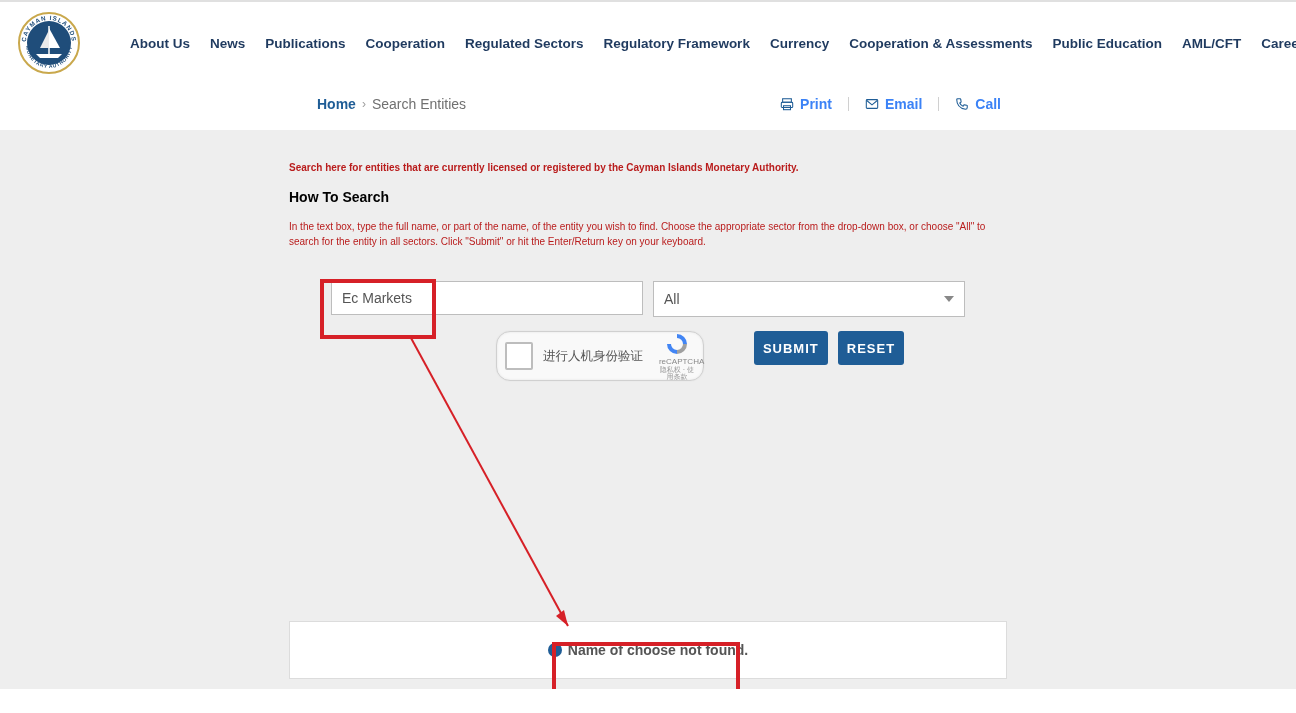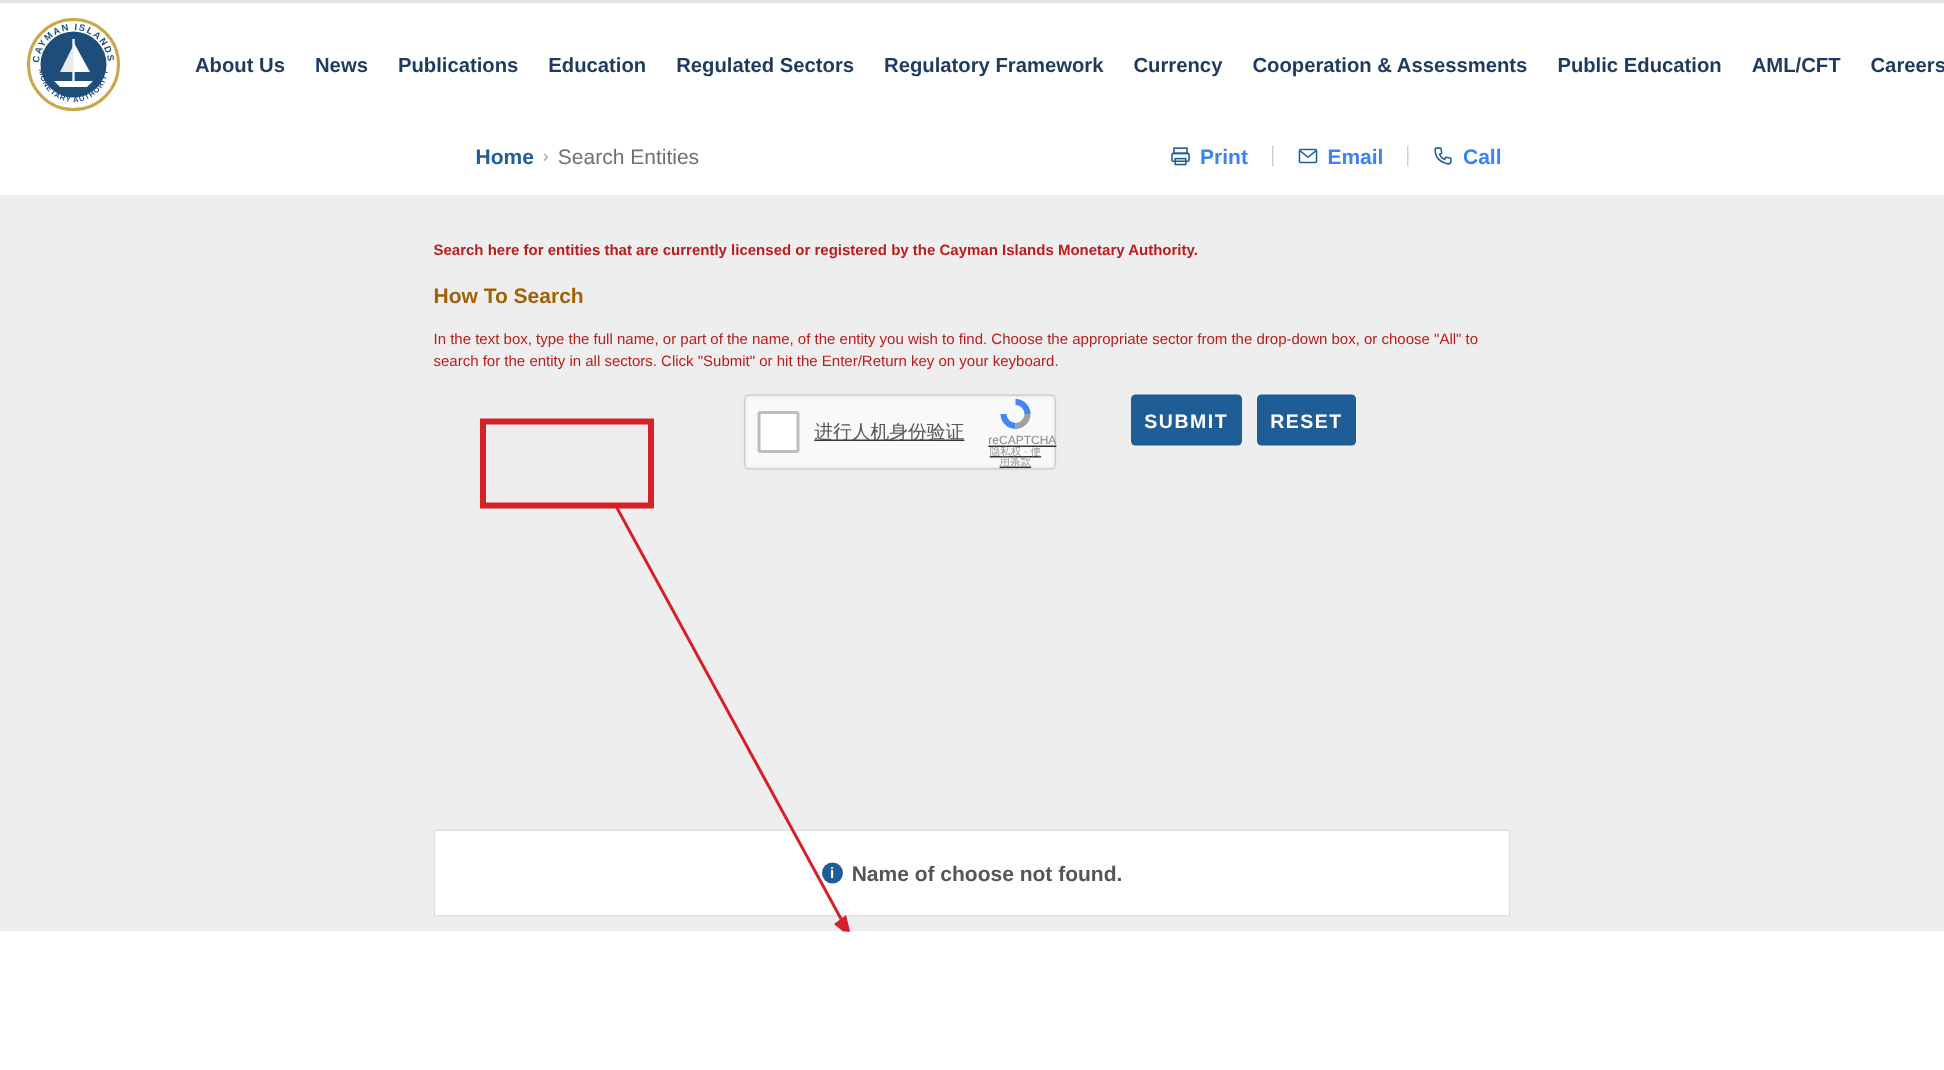--- a/index.html
+++ b/index.html
@@ -23,29 +23,29 @@
     .chev { color:#9e9e9e; font-size:12px;}
     .util-links { margin-left:auto; display:flex; align-items:center; gap:10px; font-size:14px;}
     .util-link { display:flex; align-items:center; gap:6px; color:#3b82f6; font-weight:600; padding:0 6px; cursor:pointer;}
     .util-sep { width:1px; height:14px; background:#d0d0d0; }
     .util-ico { width:14px; height:14px; display:inline-flex;}
 
     
     .content { background:#eeeeee; padding:30px 0 10px; }
     .content-inner { width:718px; margin:0 auto; }
     .para { color:#b91c1c; font-size:10px; line-height:1.5; margin-bottom:14px; font-weight:600;}
-    .subhead { color:#a16207; font-weight:700; font-size:14px; margin-bottom:14px; }
+    .subhead { color:#000000; font-weight:700; font-size:14px; margin-bottom:14px; }
 
     .form-row { display:flex; gap:10px; justify-content:center; margin:32px 0 14px; }
     .text-input { width:290px; height:32px; border:1px solid #bdbdbd; padding:0 10px; font-size:14px; color:#555; background:#fff; }
     .dropdown { width:290px; height:34px; border:1px solid #bdbdbd; background:#fff; display:flex; align-items:center; padding:0 10px; font-size:14px; color:#555; cursor:pointer; justify-content:space-between;}
     .dd-caret { width:0; height:0; border-left:5px solid transparent; border-right:5px solid transparent; border-top:6px solid #888; }
 
     .form-row2 { display:flex; gap:10px; align-items:flex-start; justify-content:center; margin-bottom:20px; padding-left:104px; }
-    .recaptcha { width:190px; height:48px; border:1px solid #d0d0d0; background:#f9f9f9; border-radius:3px; display:flex; align-items:center; padding:0 8px; position:relative; box-shadow:0 0 3px rgba(0,0,0,0.08) inset, 0 0 2px rgba(0,0,0,0.05);text-decoration:underline;}
+    .recaptcha { width:190px; height:48px; border:1px solid #d0d0d0; background:#f9f9f9; border-radius:14px; display:flex; align-items:center; padding:0 8px; position:relative; box-shadow:0 0 3px rgba(0,0,0,0.08) inset, 0 0 2px rgba(0,0,0,0.05);}
     .rc-check { width:24px; height:24px; border:2px solid #bdbdbd; border-radius:2px; background:#fff; margin-right:10px; flex:0 0 auto;}
     .rc-text { color:#555; font-size:12.5px; font-weight:500; flex:1;}
     .rc-logo { width:36px; text-align:center; font-size:8px; color:#888;}
     .rc-logo svg { width:24px; height:24px; display:block; margin:0 auto 1px;}
     .rc-fine { font-size:7px; color:#999; line-height:1;}
 
     .action-btn { background:#1f5d96; color:#fff; font-weight:700; font-size:13px; letter-spacing:1px; padding:0 9px; height:34px; border:none; border-radius:3px; cursor:pointer; display:flex; align-items:center;}
 
     .spacer { height:220px; }
 
@@ -80,21 +80,21 @@
       <path id="arc-bot" d="M12 37 A23 23 0 0 0 58 37" fill="none"></path>
       <text font-size="5" fill="#1f4d7a" font-weight="700" letter-spacing="0.6">
         <textPath href="#arc-bot" startOffset="50%" text-anchor="middle">MONETARY AUTHORITY</textPath>
       </text>
     </svg>
   </div>
   <div class="nav">
     <div class="nav-item">About Us</div>
     <div class="nav-item">News</div>
     <div class="nav-item">Publications</div>
-    <div class="nav-item">Education</div>
+    <div class="nav-item">Cooperation</div>
     <div class="nav-item">Regulated Sectors</div>
     <div class="nav-item">Regulatory Framework</div>
     <div class="nav-item">Currency</div>
     <div class="nav-item">Cooperation &amp; Assessments</div>
     <div class="nav-item">Public Education</div>
     <div class="nav-item">AML/CFT</div>
     <div class="nav-item">Careers</div>
   </div>
 
 </div>
@@ -139,20 +139,27 @@
     </div>
   </div>
 </div>
 
 <div class="content">
   <div class="content-inner rel-wrap">
     <div class="para">Search here for entities that are currently licensed or registered by the Cayman Islands Monetary Authority.</div>
     <div class="subhead">How To Search</div>
     <div class="para" style="font-weight:500;">In the text box, type the full name, or part of the name, of the entity you wish to find. Choose the appropriate sector from the drop-down box, or choose "All" to search for the entity in all sectors. Click "Submit" or hit the Enter/Return key on your keyboard.</div>
 
+    <div class="form-row">
+      <input class="text-input" value="Ec Markets" style="">
+      <div class="dropdown">
+        <span>All</span>
+        <span class="dd-caret"></span>
+      </div>
+    </div>
 
     <div class="form-row2">
       <div class="recaptcha">
         <div class="rc-check"></div>
         <div class="rc-text">进行人机身份验证</div>
         <div class="rc-logo">
           <svg viewBox="0 0 24 24">
                 <path d="M12 2 A10 10 0 0 1 22 12 L18 12 A6 6 0 0 0 12 6 Z" fill="#4285f4"></path>
                 <path d="M22 12 A10 10 0 0 1 12 22 L12 18 A6 6 0 0 0 18 12 Z" fill="#a0a0a0"></path>
                 <path d="M12 22 A10 10 0 0 1 2 12 L6 12 A6 6 0 0 0 12 18 Z" fill="#4285f4"></path>

